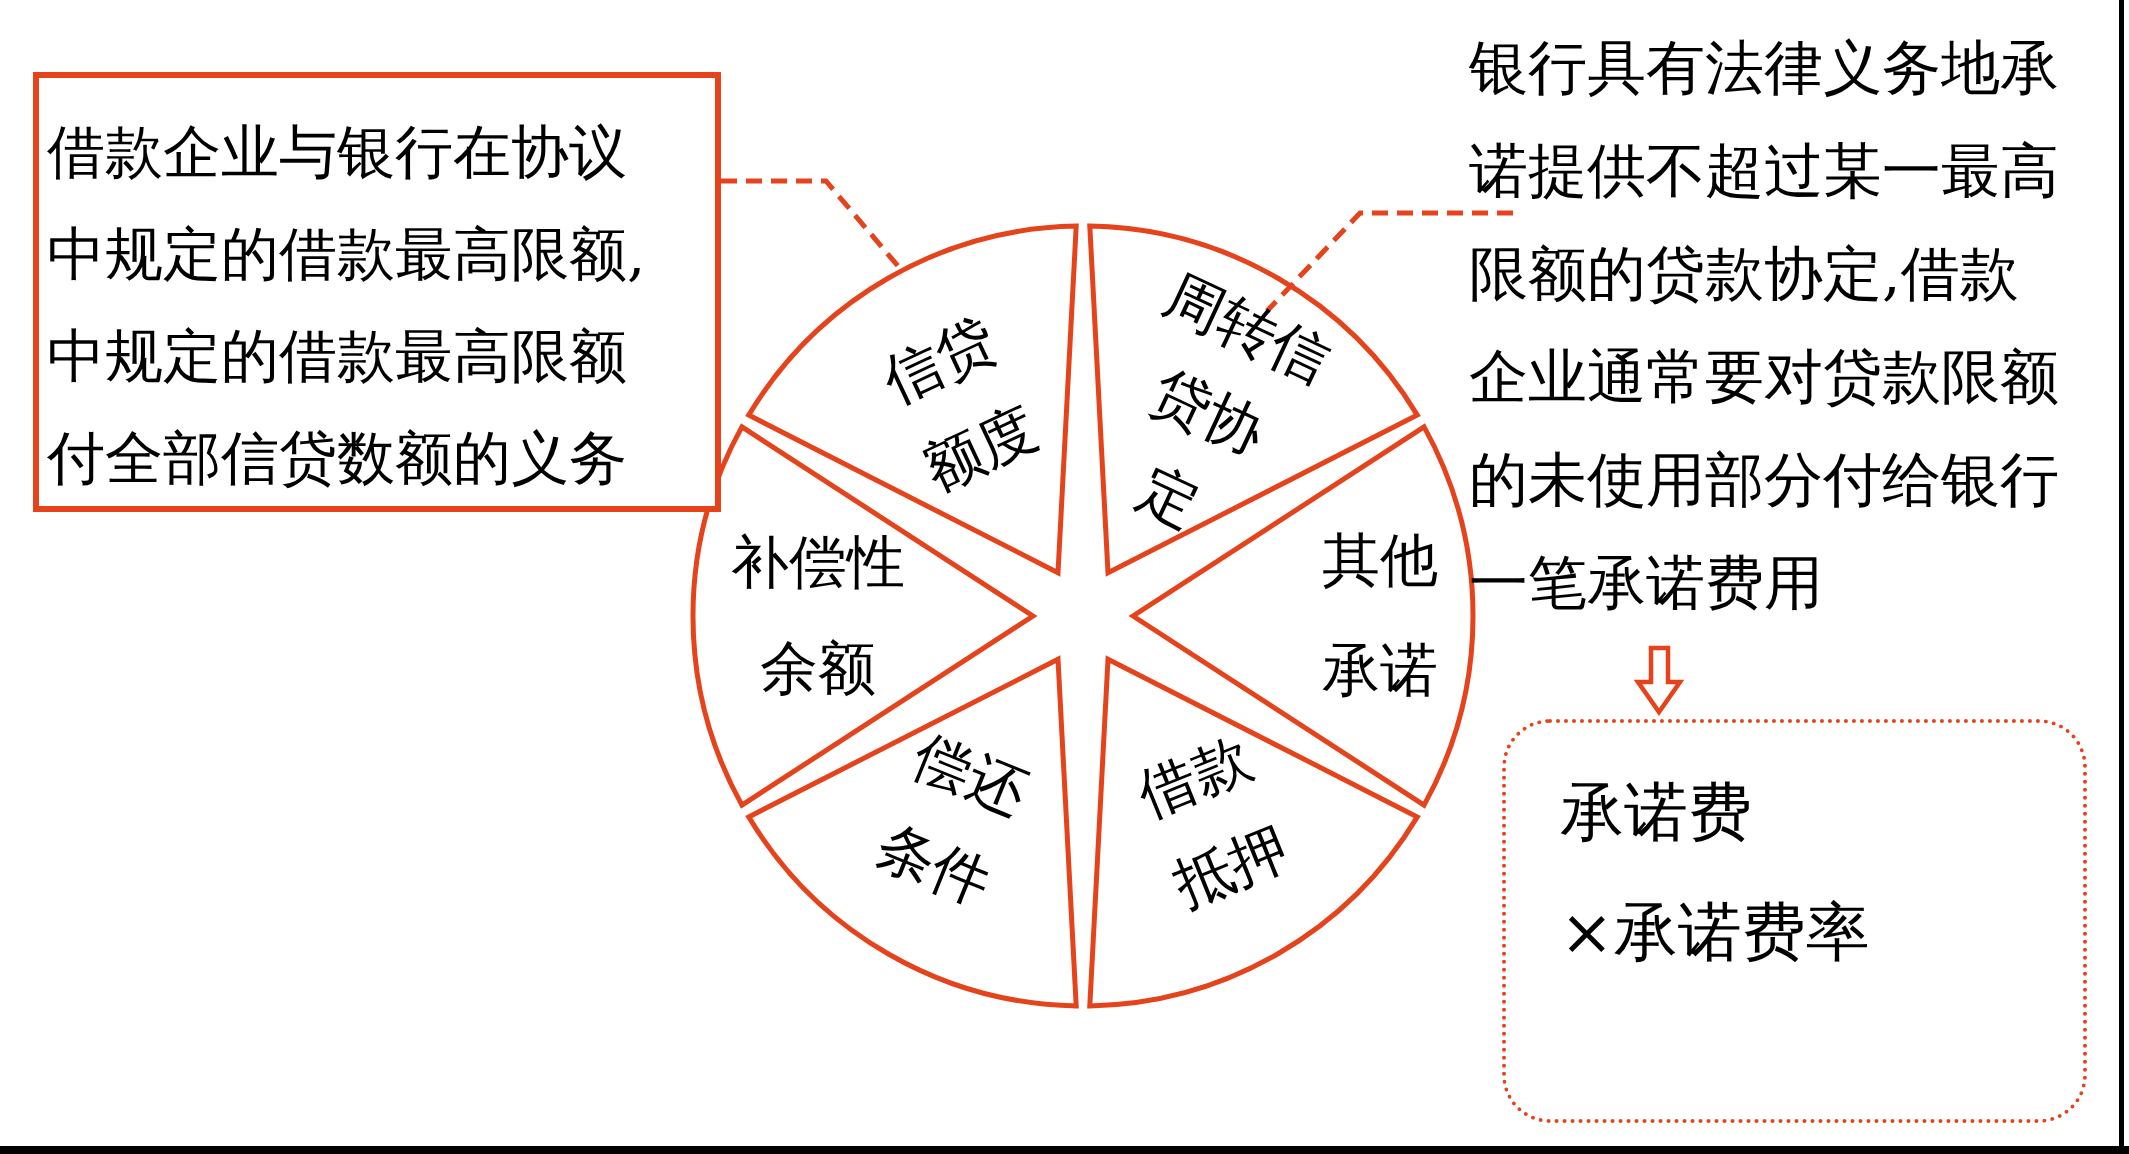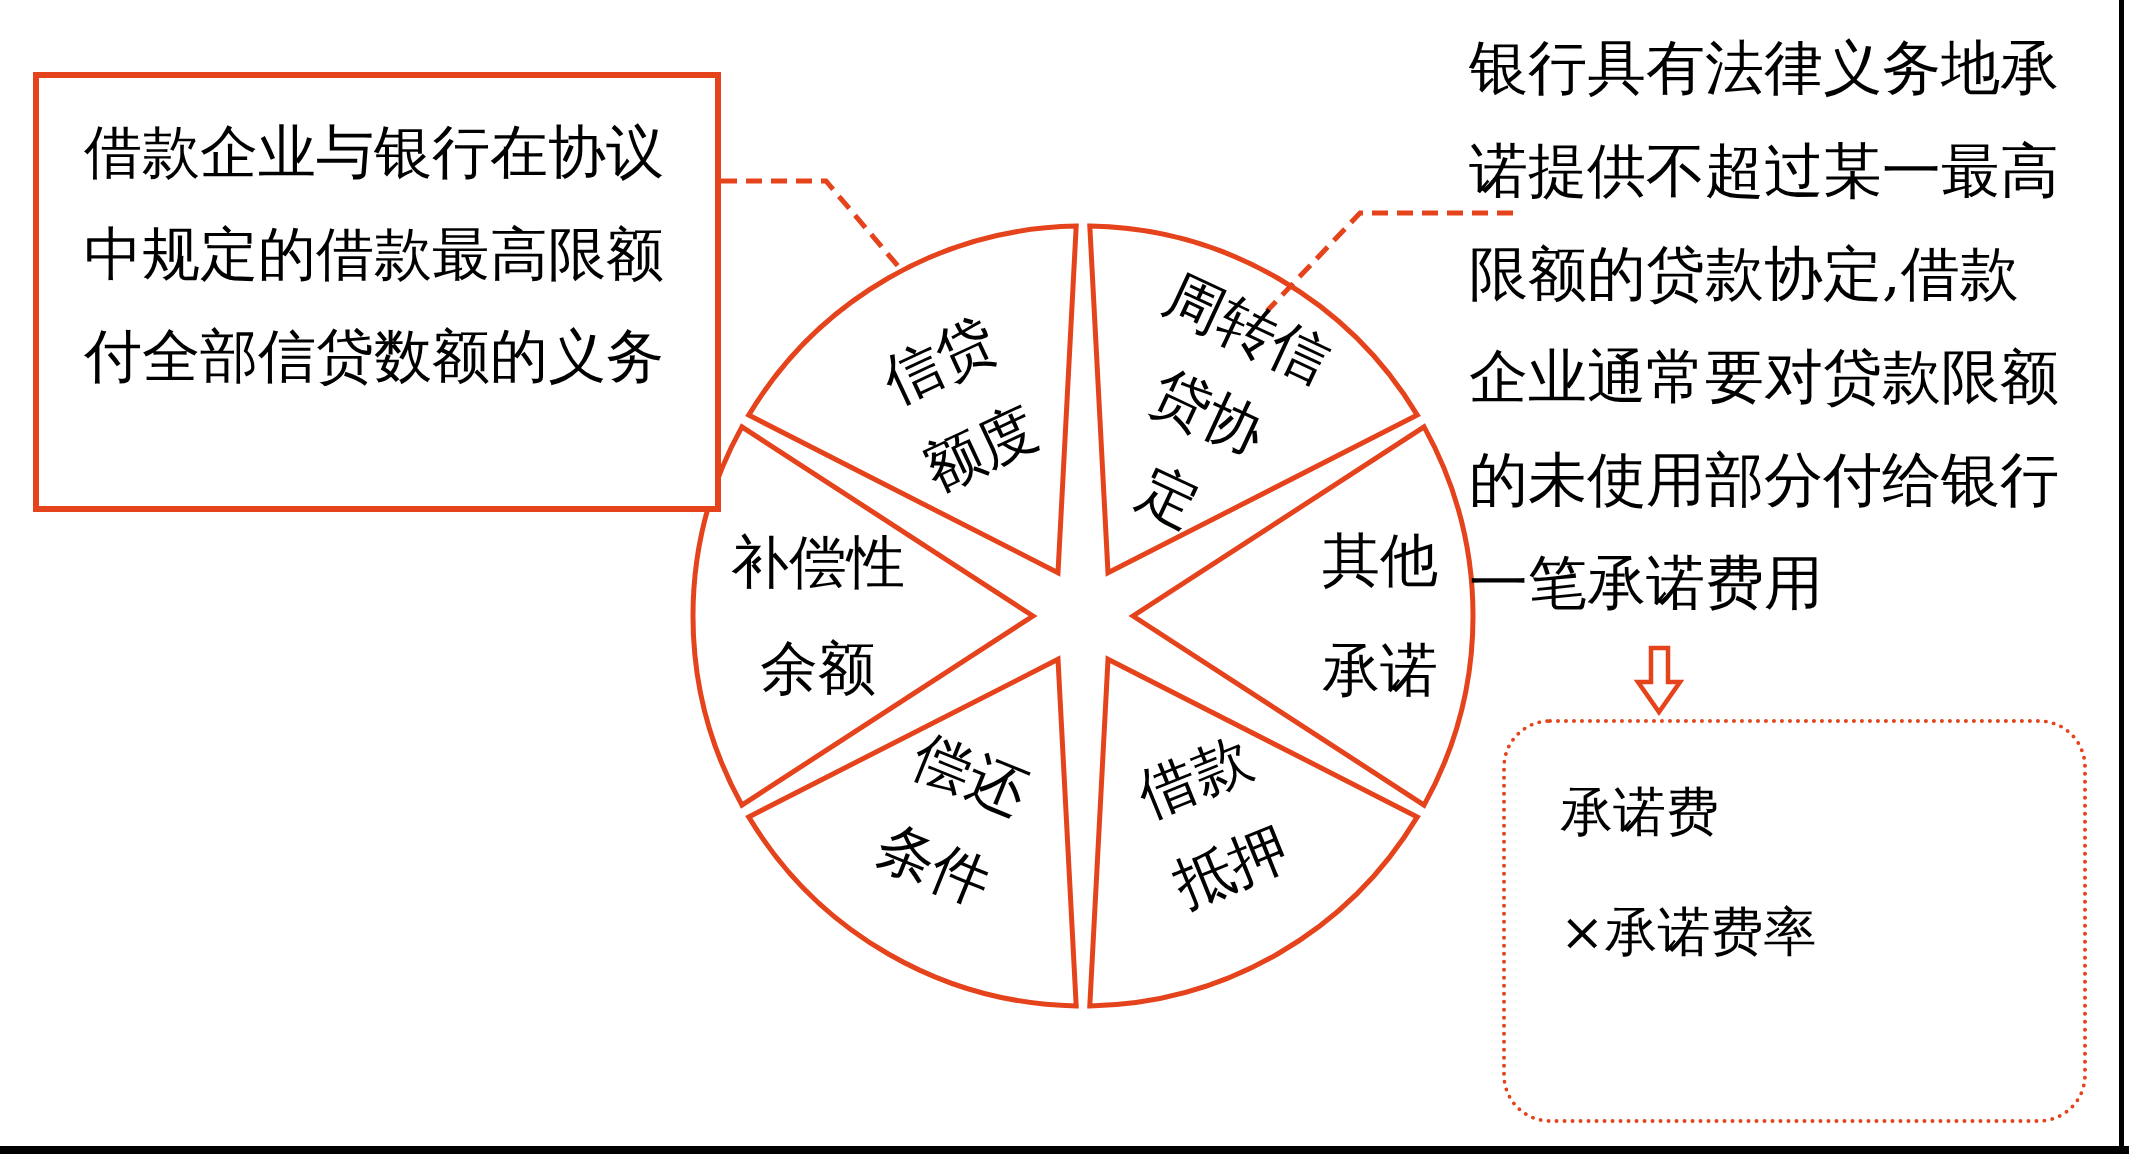--- a/index.html
+++ b/index.html
@@ -16,42 +16,42 @@
 
   
   .left-box {
     position:absolute; left:33px; top:72px;
     width:676px; height:428px;
     border:6px solid var(--accent, #e5431c);
     background:#fff;
     box-sizing:content-box;
   }
   .left-box .txt {
-    padding:23px 0 0 28px;
-    font-size:58px; line-height:102px; white-space:nowrap;margin-left:17px;
+    padding:23px 0 0 8px;
+    font-size:58px; line-height:102px; white-space:nowrap;
   }
 
   
   .right-note {
     position:absolute; left:1469px; top:16px; width:612px;
     font-size:59px; line-height:103px; white-space:nowrap;
   }
 
   
   .formula-box {
     position:absolute; left:1502px; top:719px;
     width:577px; height:396px;
     border:4px dotted var(--accent, #e5431c);
     border-radius:48px;
     background:#fff;
     box-sizing:content-box;
   }
   .formula-box .txt {
     padding:29px 0 0 54px;
-    font-size:53px; line-height:120px; white-space:nowrap;
+    font-size:64px; line-height:120px; white-space:nowrap;
   }
 
   
   .pie-label {
     position:absolute;
     font-size:58px;
     text-align:center;
     white-space:nowrap;
   }
   .pie-label div { text-align:center; }
@@ -78,20 +78,21 @@
 
     <polygon points="1651,648 1668,648 1668,682 1680,682 1659,712 1638,682 1651,682" fill="#ffffff" stroke-width="4.5" stroke="#e5431c"></polygon>
 
     <rect x="2119" y="0" width="5" height="1154" fill="#000000"></rect>
     <rect x="0" y="1146" width="2129" height="8" fill="#000000"></rect>
   </svg>
 
   <div class="left-box">
     <div class="txt">
       <div>借款企业与银行在协议</div>
+      <div>中规定的借款最高限额,</div>
       <div>中规定的借款最高限额</div>
       <div>付全部信贷数额的义务</div>
     </div>
   </div>
 
   <div class="right-note">
     <div>银行具有法律义务地承</div>
     <div>诺提供不超过某一最高</div>
     <div>限额的贷款协定,借款</div>
     <div>企业通常要对贷款限额</div>

